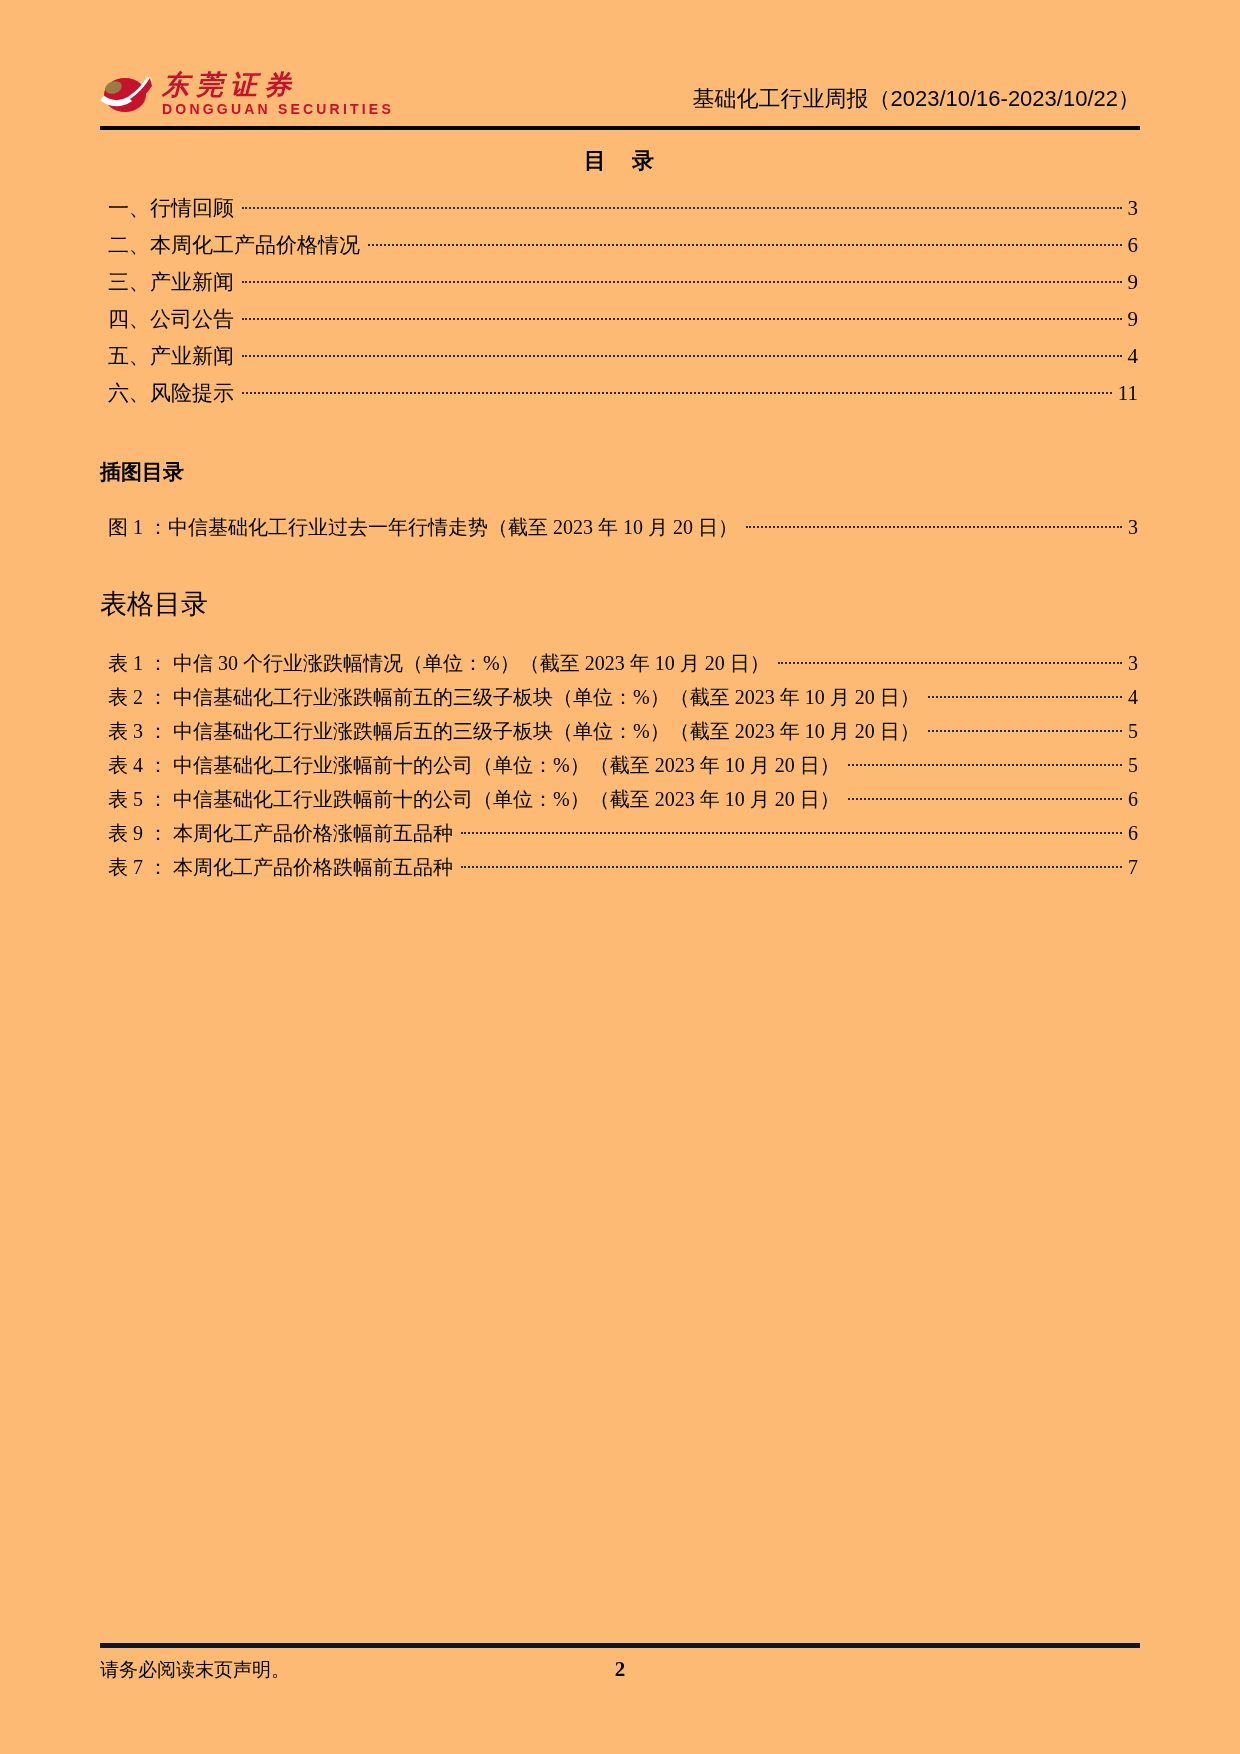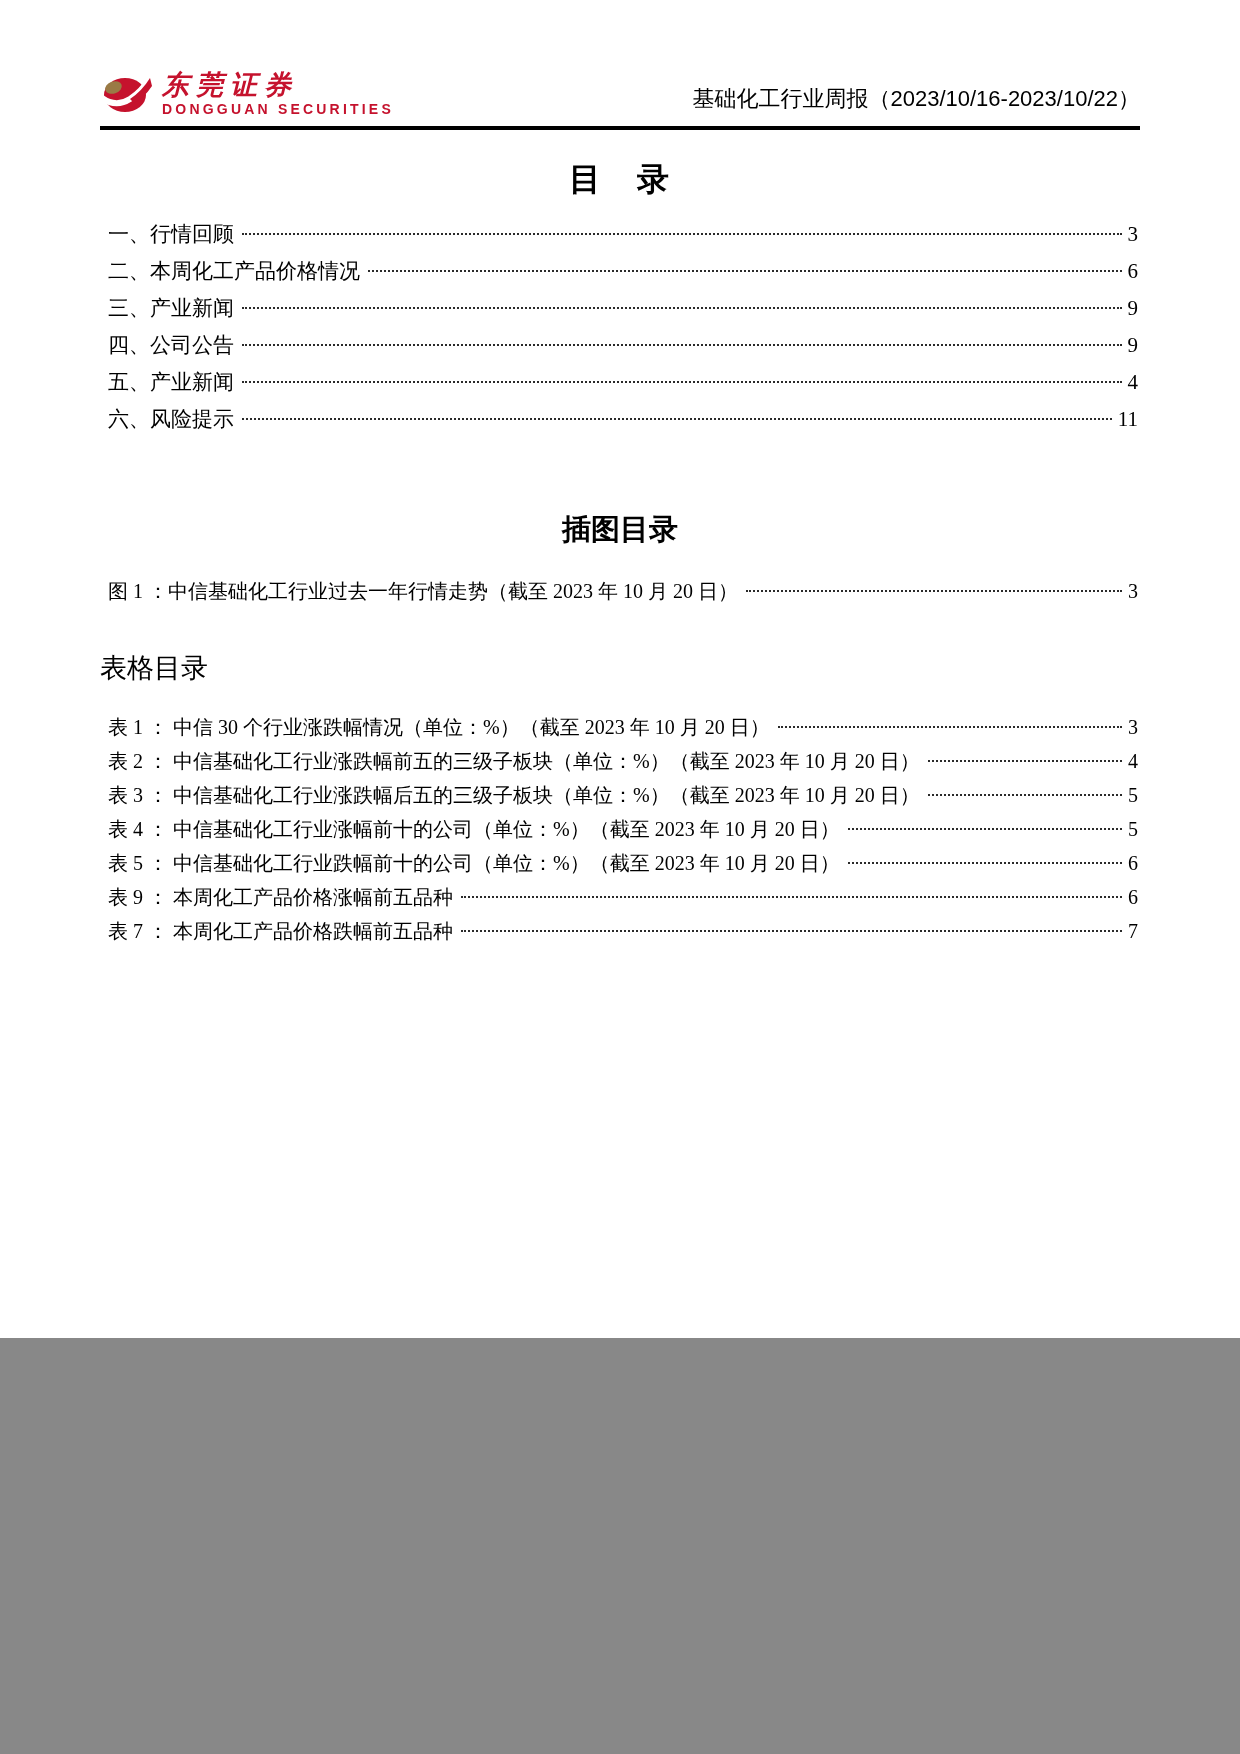--- a/index.html
+++ b/index.html
@@ -1,22 +1,22 @@
 <!DOCTYPE html>
 <html><head>
 <meta charset="utf-8">
 <style>
   * { margin: 0; padding: 0; box-sizing: border-box; }
   html, body { background: #888; }
   .page {
     position: relative;
     width: 1240px;
-    height: 1338px;
+    height: 1754px;
     margin: 0 auto;
-    background: #ffffff;
+    background: #fdba74;
     font-family: "Liberation Serif", serif;
     color: #000;
     overflow: hidden;
   }
 
   
   .header {
     position: absolute;
     top: 72px; left: 100px; right: 100px;
     display: flex;
@@ -54,30 +54,29 @@
     white-space: nowrap;
     padding-bottom: 2px;
   }
 
   
   .main { position: absolute; top: 140px; left: 100px; right: 100px; }
   .toc-title {
     text-align: center;
     font-family: "Liberation Sans", sans-serif;
     font-weight: 700;
-    font-size: 32px;
-    margin-top: 18px;
+    font-size: 22px;
+    margin-top: 6px;
     letter-spacing: 2px;
   }
   .figures-title {
-    text-align: center;
-    font-family: "Liberation Sans", sans-serif;
-    font-weight: 700;
-    font-size: 29px;
-    margin-top: 72px;
+    font-family: "Liberation Sans", sans-serif;
+    font-weight: 700;
+    font-size: 21px;
+    margin-top: 46px;
   }
   .tables-title {
     font-family: "Liberation Sans", sans-serif;
     font-weight: 500;
     font-size: 27px;
     margin-top: 42px;
   }
 
   
   .toc-list { margin-top: 14px; padding: 0 2px 0 8px; }

